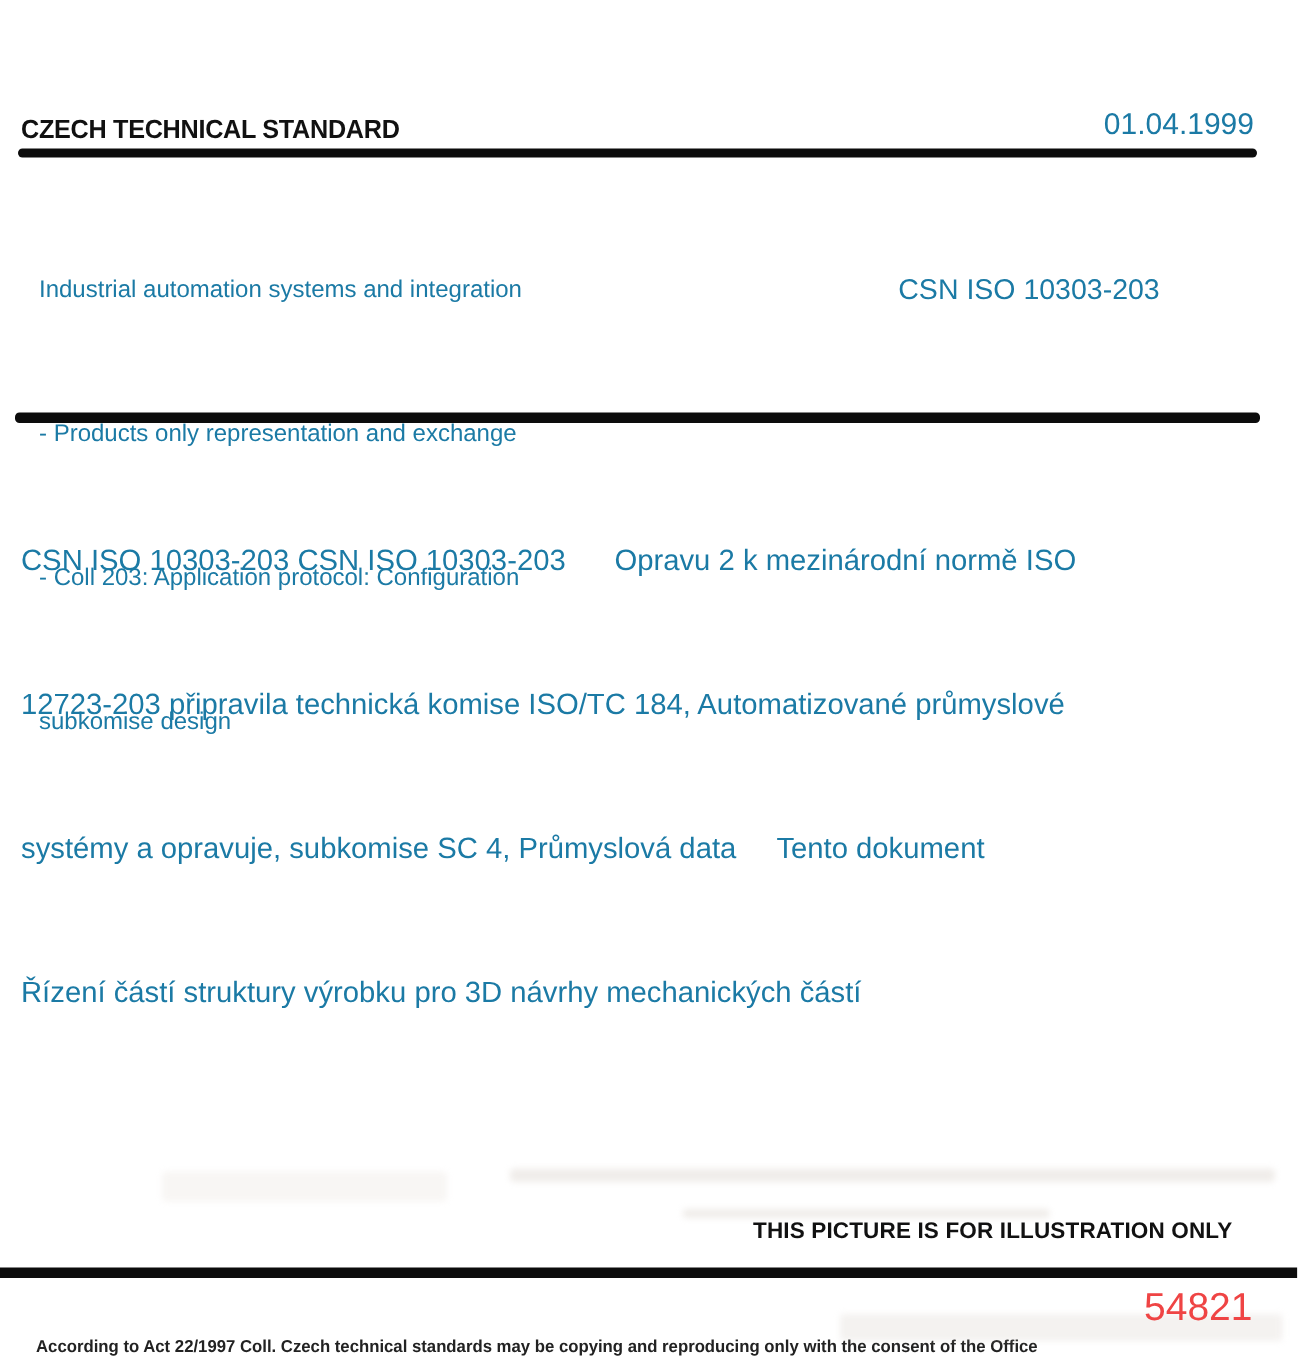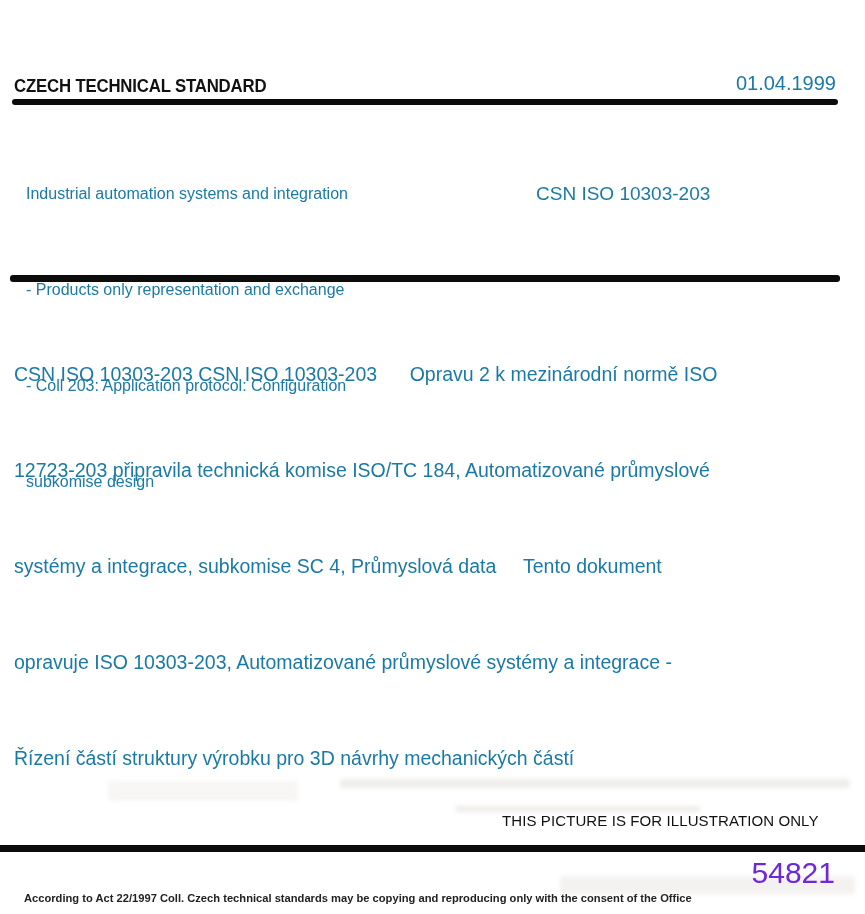--- a/index.html
+++ b/index.html
@@ -49,21 +49,21 @@
     font-size: 16px;
     line-height: 32px;
     color: #1b7aa5;
     white-space: pre;
   }
   .title-numbers {
     position: absolute;
     right: 29px;
     top: 114px;
     width: 300px;
-    text-align: left;
+    text-align: center;
     font-size: 19px;
     line-height: 32px;
     color: #1b7aa5;
     white-space: pre;
   }
   .body-text {
     position: absolute;
     left: 14px;
     top: 294px;
     width: 840px;
@@ -80,21 +80,21 @@
   }
   .ghost-1 { left: 340px; top: 779px; width: 510px; height: 9px; }
   .ghost-2 { left: 455px; top: 806px; width: 245px; height: 6px; }
   .ghost-3 { left: 108px; top: 781px; width: 190px; height: 20px; background: rgba(215, 205, 195, 0.18); }
   .ghost-4 { left: 560px; top: 876px; width: 295px; height: 18px; background: rgba(205, 195, 185, 0.22); }
   .illustration-notice {
     position: absolute;
     left: 502px;
     top: 812px;
     font-size: 15px;
-    font-weight: normal;
+    font-weight: bold;
     color: #111111;
     letter-spacing: 0.1px;
     white-space: pre;
   }
   .footer-legal {
     position: absolute;
     left: 24px;
     top: 861px;
     width: 570px;
     font-size: 11.5px;
@@ -102,22 +102,22 @@
     color: #222222;
     line-height: 15px;
     transform: scaleX(0.97);
     transform-origin: left top;
     white-space: pre;
   }
   .footer-number {
     position: absolute;
     right: 30px;
     top: 856px;
-    font-size: 30px;
-    color: #6d28d9;
+    font-size: 26px;
+    color: #ef4444;
     white-space: pre;
     text-align: right;
   }
 </style>
 </head>
 <body>
 
 <div class="page">
 
   <div class="header-title">CZECH TECHNICAL STANDARD</div>
@@ -132,22 +132,21 @@
   </div>
   <div class="title-numbers">
     <div>CSN ISO 10303-203</div>
   </div>
 
   <div class="rule rule-mid"></div>
 
   <div class="body-text">
     <div>CSN ISO 10303-203 CSN ISO 10303-203      Opravu 2 k mezinárodní normě ISO</div>
     <div>12723-203 připravila technická komise ISO/TC 184, Automatizované průmyslové</div>
-    <div>systémy a integrace, subkomise SC 4, Průmyslová data     Tento dokument</div>
-    <div>opravuje ISO 10303-203, Automatizované průmyslové systémy a integrace -</div>
+    <div>systémy a opravuje, subkomise SC 4, Průmyslová data     Tento dokument</div>
     <div>Řízení částí struktury výrobku pro 3D návrhy mechanických částí</div>
     
     
     
     
     
     
     
     
     

